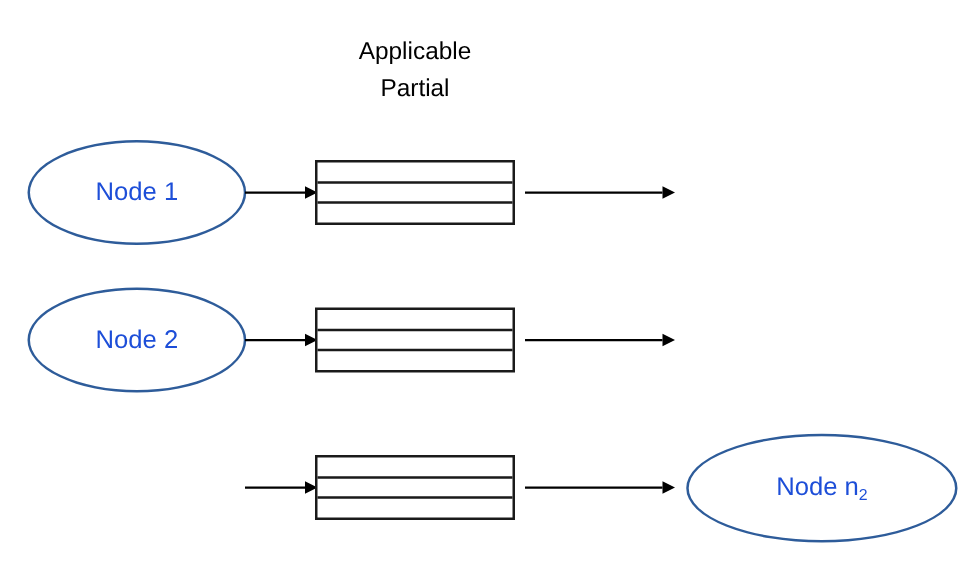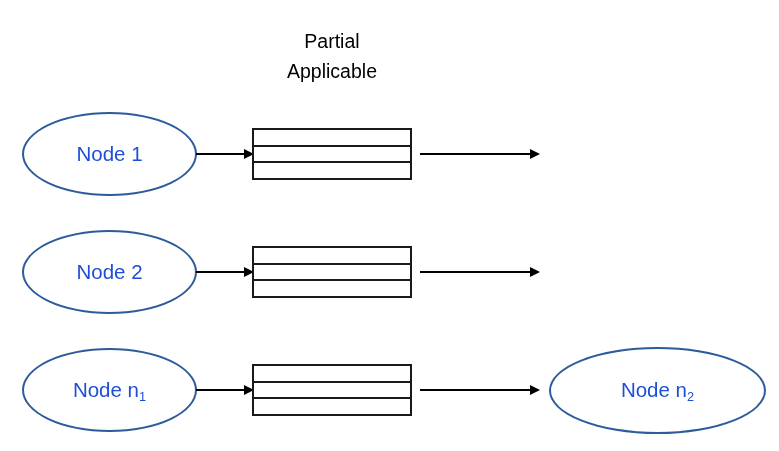--- a/index.html
+++ b/index.html
@@ -104,22 +104,22 @@
   .arr-row1 { top: 147px; }
   .arr-row2 { top: 265px; }
   .arr-row3 { top: 383px; }
 </style>
 </head>
 <body>
 
 <div id="diagram-canvas">
 
   <div id="vector-title">
+    <span class="title-line">Applicable</span>
     <span class="title-line">Partial</span>
-    <span class="title-line">Applicable</span>
   </div>
 
   <div class="node-ellipse node-left row1-left">
     <span class="node-label"><span>Node 1</span><sub></sub></span>
   </div>
 
   <div class="arrow arrow-short arr-row1">
     <svg width="58" height="14" viewBox="0 0 58 14">
       <line x1="0" y1="7" x2="48" y2="7" stroke="#000000" stroke-width="1.8"></line>
       <polygon points="48,2 58,7 48,12" fill="#000000"></polygon>
@@ -158,23 +158,20 @@
   </div>
 
   <div class="arrow arrow-long arr-row2">
     <svg width="120" height="14" viewBox="0 0 120 14">
       <line x1="0" y1="7" x2="110" y2="7" stroke="#000000" stroke-width="1.8"></line>
       <polygon points="110,2 120,7 110,12" fill="#000000"></polygon>
     </svg>
   </div>
 
 
-  <div class="node-ellipse node-left row3-left">
-    <span class="node-label"><span>Node n</span><sub>1</sub></span>
-  </div>
 
   <div class="arrow arrow-short arr-row3">
     <svg width="58" height="14" viewBox="0 0 58 14">
       <line x1="0" y1="7" x2="48" y2="7" stroke="#000000" stroke-width="1.8"></line>
       <polygon points="48,2 58,7 48,12" fill="#000000"></polygon>
     </svg>
   </div>
 
   <div class="vector-box vec-row3">
     <div class="vector-cell"></div>

